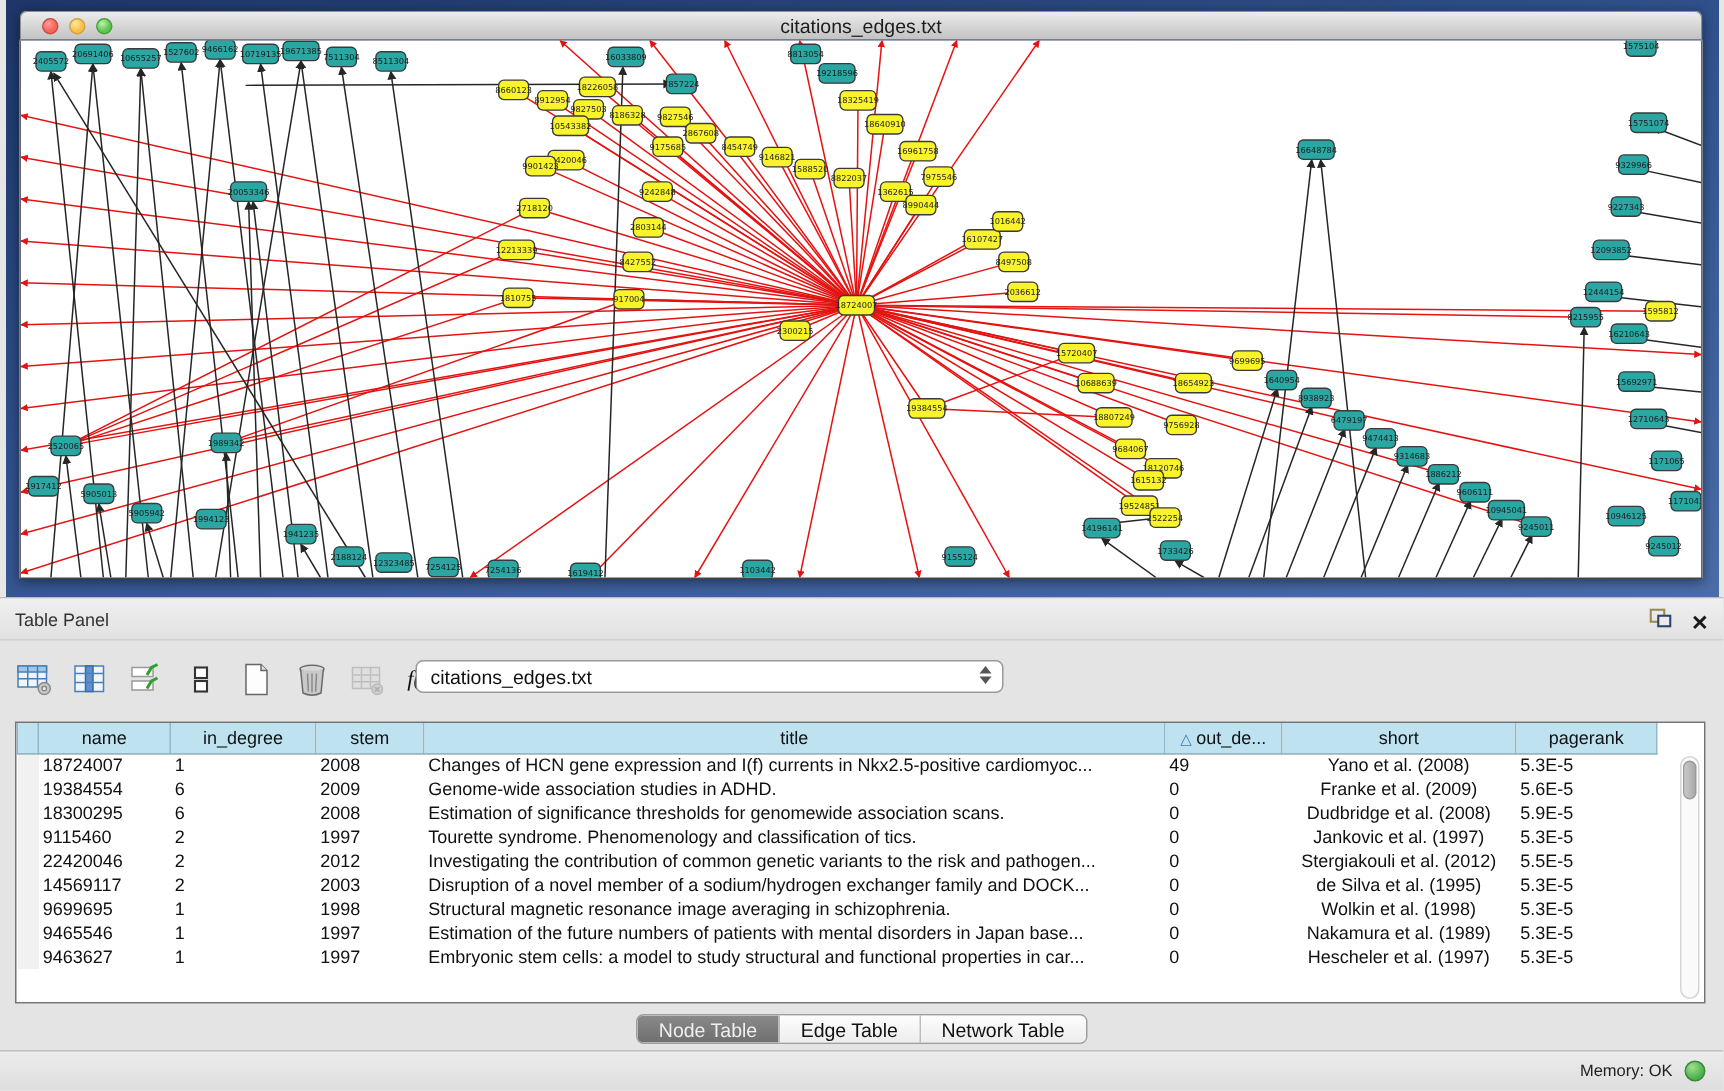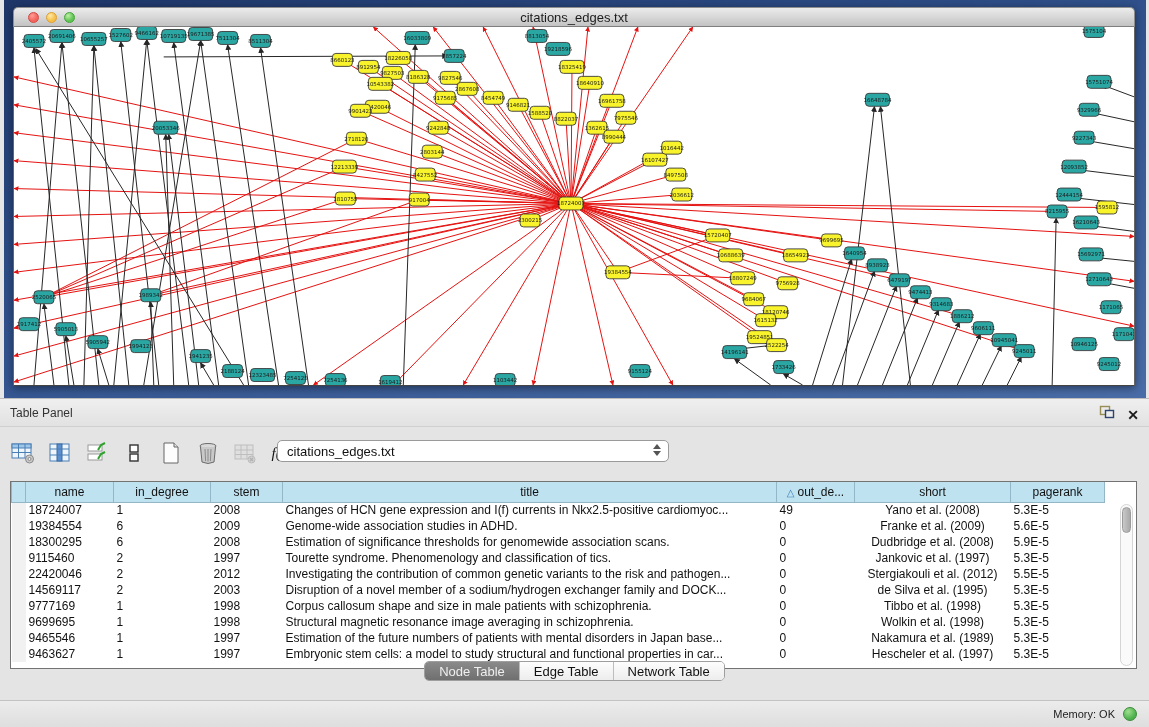--- a/index.html
+++ b/index.html
@@ -55,21 +55,21 @@
   .col-title { width:494px; } .col-out { width:78px; } .col-short { width:156px; } .col-pr { width:94px; }
   td.rh { background:#f1f1f1; border-right:1px solid #c8c8c8; }
   th.rh { background:#e3e3e3; border:1px solid #bbb; border-top:none; }
   td.a-left { text-align:left; } td.a-center { text-align:center;margin-top:25px; }
   .sort-tri { color:#3e7fb6; font-size:10px; margin-right:3px; }
   .vscroll { position:absolute; right:3px; top:22px; width:13px; height:162px; background:#fafafa;
              border:1px solid #d5d5d5; border-radius:7px; }
   .vthumb { position:absolute; left:1px; top:2px; width:9px; height:26px; border-radius:5px;
             background:linear-gradient(90deg,#c9c9c9,#a9a9a9); border:1px solid #9b9b9b; }
 
-  .tab-bar { position:absolute; left:0; top:262px; width:100%; height:25px; display:flex; justify-content:center; }
+  .tab-bar { position:absolute; left:0; top:277px; width:100%; height:25px; display:flex; justify-content:center; }
   .seg { display:flex; height:20px; border:1px solid #9e9e9e; border-radius:5px; overflow:hidden; background:#fbfbfb;
          box-shadow:inset 0 1px 0 #fff; }
   .seg .tab { padding:0 14px; font-size:13px; color:#111; display:flex; align-items:center;
               border-right:1px solid #bdbdbd; background:linear-gradient(#fdfdfd,#ededed); }
   .seg .tab:last-child { border-right:none; }
   .seg .tab.sel { background:linear-gradient(#8a8a8a,#6f6f6f); color:#efefef; }
 
   .status-bar { position:absolute; left:0; top:700px; width:1149px; height:27px;
                 background:linear-gradient(#ececec,#dedede); border-top:1px solid #c2c2c2; }
   .mem { position:absolute; right:34px; top:7px; font-size:11px; color:#222; }
@@ -808,30 +808,20 @@
               <td class="a-left">14569117</td>
               <td class="a-left">2</td>
               <td class="a-left">2003</td>
               <td class="a-left">Disruption of a novel member of a sodium/hydrogen exchanger family and DOCK...</td>
               <td class="a-left">0</td>
               <td class="a-center">de Silva et al. (1995)</td>
               <td class="a-left">5.3E-5</td>
             </tr>
             <tr>
               <td class="rh"></td>
-              <td class="a-left">9777169</td>
-              <td class="a-left">1</td>
-              <td class="a-left">1998</td>
-              <td class="a-left">Corpus callosum shape and size in male patients with schizophrenia.</td>
-              <td class="a-left">0</td>
-              <td class="a-center">Tibbo et al. (1998)</td>
-              <td class="a-left">5.3E-5</td>
-            </tr>
-            <tr>
-              <td class="rh"></td>
               <td class="a-left">9699695</td>
               <td class="a-left">1</td>
               <td class="a-left">1998</td>
               <td class="a-left">Structural magnetic resonance image averaging in schizophrenia.</td>
               <td class="a-left">0</td>
               <td class="a-center">Wolkin et al. (1998)</td>
               <td class="a-left">5.3E-5</td>
             </tr>
             <tr>
               <td class="rh"></td>

